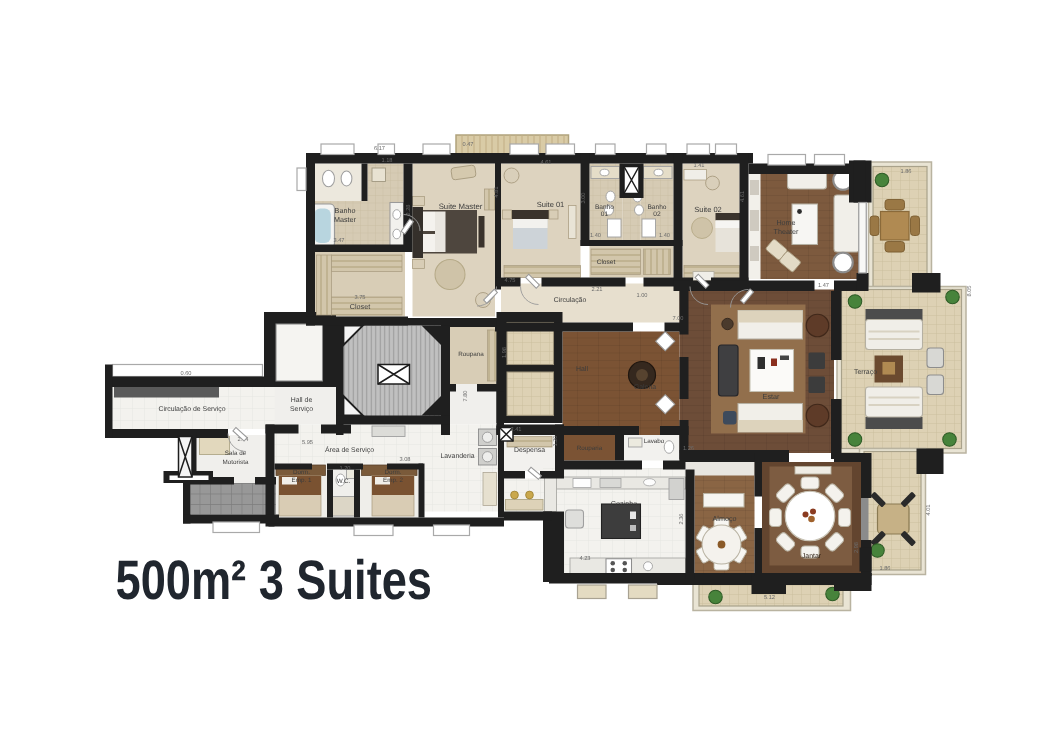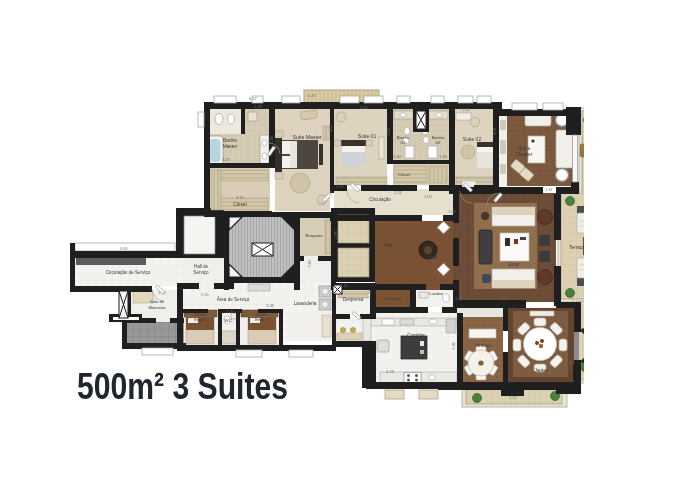--- a/index.html
+++ b/index.html
@@ -1,16 +1,16 @@
 <!DOCTYPE html>
 <html><head>
 <meta charset="utf-8">
 <style>
   html,body{margin:0;padding:0;background:#ffffff;}
-  .page{width:584px;height:500px;position:relative;overflow:hidden;background:#d946ef;
+  .page{width:700px;height:500px;position:relative;overflow:hidden;background:#d946ef;
         font-family:"Liberation Sans", sans-serif;}
 </style>
 </head>
 <body>
 <div class="page">
 <svg width="700" height="500" viewBox="0 0 700 500" xmlns="http://www.w3.org/2000/svg">
 <defs>
   <pattern id="twhite" width="8" height="8" patternUnits="userSpaceOnUse">
     <rect width="8" height="8" fill="#f3f2ee"></rect>
     <path d="M0 0H8M0 0V8" stroke="#e4e4e0" stroke-width="0.6" fill="none"></path>

